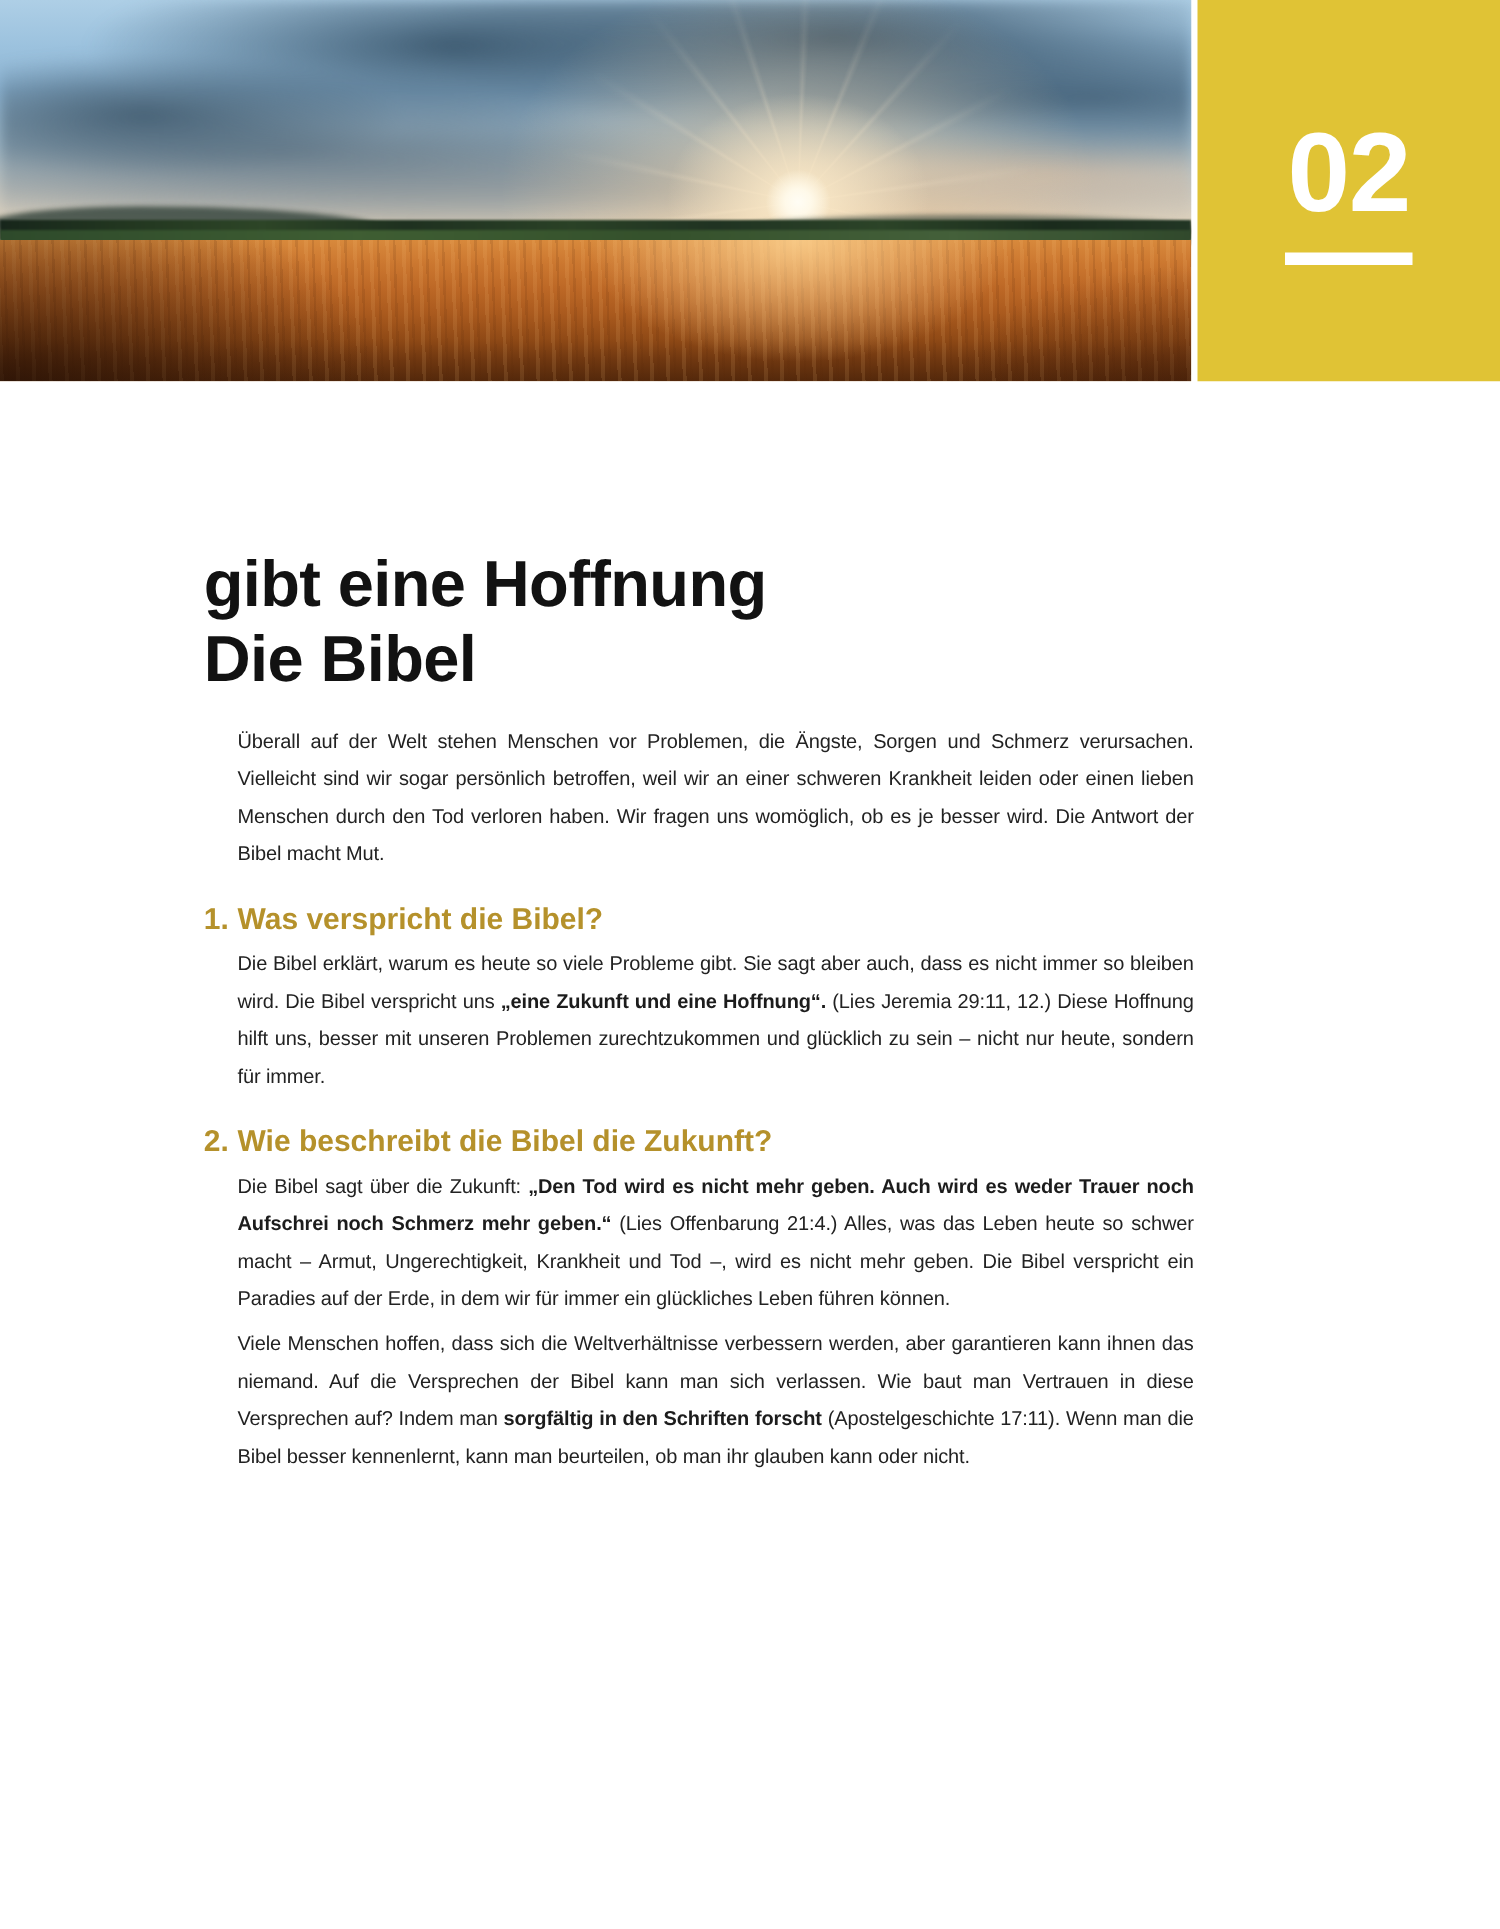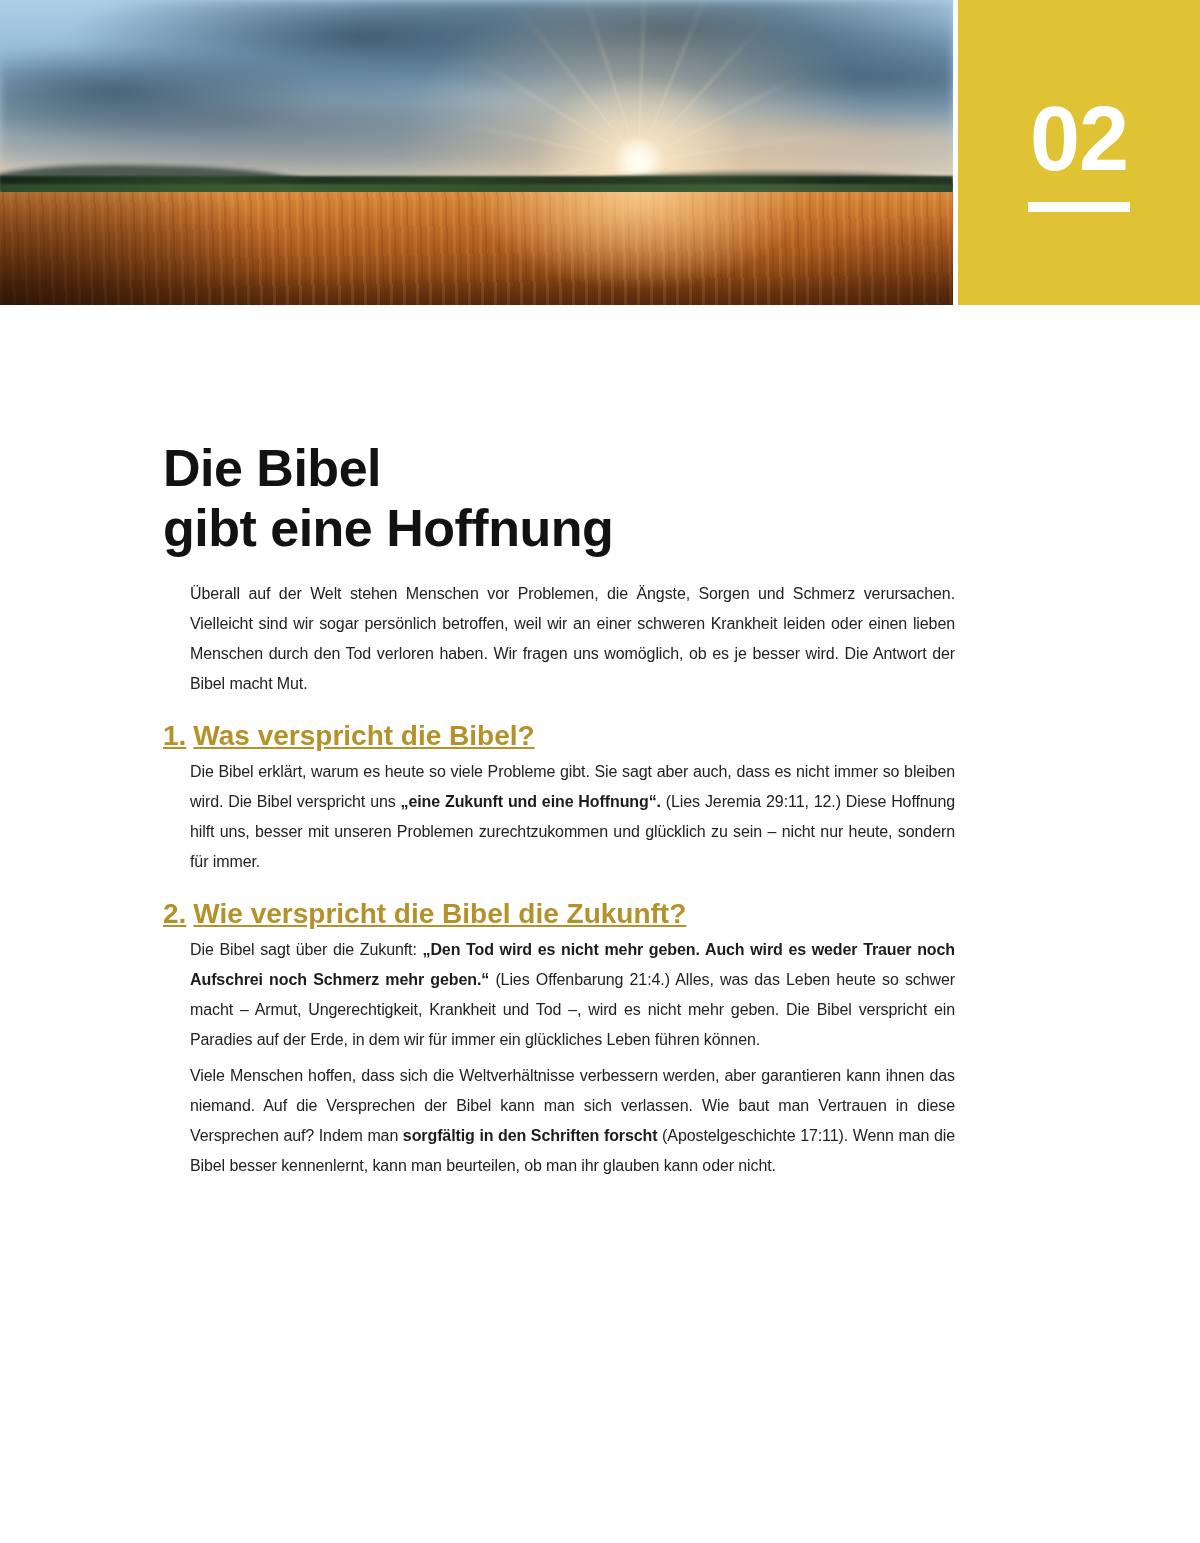--- a/index.html
+++ b/index.html
@@ -110,23 +110,22 @@
   h1 span{display:block;}
   .body-text{
     font-size:16px;line-height:30px;
     color:var(--body-color,#222222);
     text-align:justify;
     letter-spacing:-0.1px;
   }
   .intro{margin:21px 0 0 27px;}
   h2{
     margin:22px 0 0;
-    font-size:28px;line-height:30px;font-weight:700;
+    font-size:24px;line-height:30px;font-weight:700;
     color:var(--accent-gold,#b5912b);
-    text-decoration:underline;
   }
   .q-num{margin-right:7px;}
   .section-body{margin:6px 0 0 27px;}
   .section-body b, .intro b{font-weight:700;color:#1c1c1c;}
 </style>
 </head>
 <body>
 
 <div class="page">
 
@@ -142,37 +141,37 @@
       <div class="field"></div>
     </div>
     <div class="badge">
       <div class="badge-num">02</div>
       <div class="badge-line"></div>
     </div>
   </header>
 
   <main>
     <h1>
+      <span>gibt eine Hoffnung</span>
       <span>Die Bibel</span>
-      <span>gibt eine Hoffnung</span>
     </h1>
 
     <p class="body-text intro">Überall auf der Welt stehen Menschen vor Problemen, die Ängste, Sorgen und Schmerz verursachen. Vielleicht sind wir sogar persönlich betroffen, weil wir an einer schweren Krankheit leiden oder einen lieben Menschen durch den Tod verloren haben. Wir fragen uns womöglich, ob es je besser wird. Die Antwort der Bibel macht Mut.</p>
 
     <div id="sections-host">
   <section>
     <h2>
       <span class="q-num">1.</span><span>Was verspricht die Bibel?</span>
     </h2>
     <p class="body-text section-body"><span>Die Bibel erklärt, warum es heute so viele Probleme gibt. Sie sagt aber auch, dass es nicht immer so bleiben wird. Die Bibel verspricht uns </span><b>„eine Zukunft und eine Hoffnung“.</b><span> (Lies Jeremia 29:11, 12.) Diese Hoffnung hilft uns, besser mit unseren Problemen zurechtzukommen und glücklich zu sein – nicht nur heute, sondern für immer.</span></p>
   </section>
 
   <section>
     <h2>
-      <span class="q-num">2.</span><span>Wie verspricht die Bibel die Zukunft?</span>
+      <span class="q-num">2.</span><span>Wie beschreibt die Bibel die Zukunft?</span>
     </h2>
     <p class="body-text section-body"><span>Die Bibel sagt über die Zukunft: </span><b>„Den Tod wird es nicht mehr geben. Auch wird es weder Trauer noch Aufschrei noch Schmerz mehr geben.“</b><span> (Lies Offenbarung 21:4.) Alles, was das Leben heute so schwer macht – Armut, Ungerechtigkeit, Krankheit und Tod –, wird es nicht mehr geben. Die Bibel verspricht ein Paradies auf der Erde, in dem wir für immer ein glückliches Leben führen können.</span></p>
   </section>
 
   <section>
     <p class="body-text section-body"><span>Viele Menschen hoffen, dass sich die Weltverhältnisse verbessern werden, aber garantieren kann ihnen das niemand. Auf die Versprechen der Bibel kann man sich verlassen. Wie baut man Vertrauen in diese Versprechen auf? Indem man </span><b>sorgfältig in den Schriften forscht</b><span> (Apostelgeschichte 17:11). Wenn man die Bibel besser kennenlernt, kann man beurteilen, ob man ihr glauben kann oder nicht.</span></p>
   </section>
 </div>
   </main>
 

